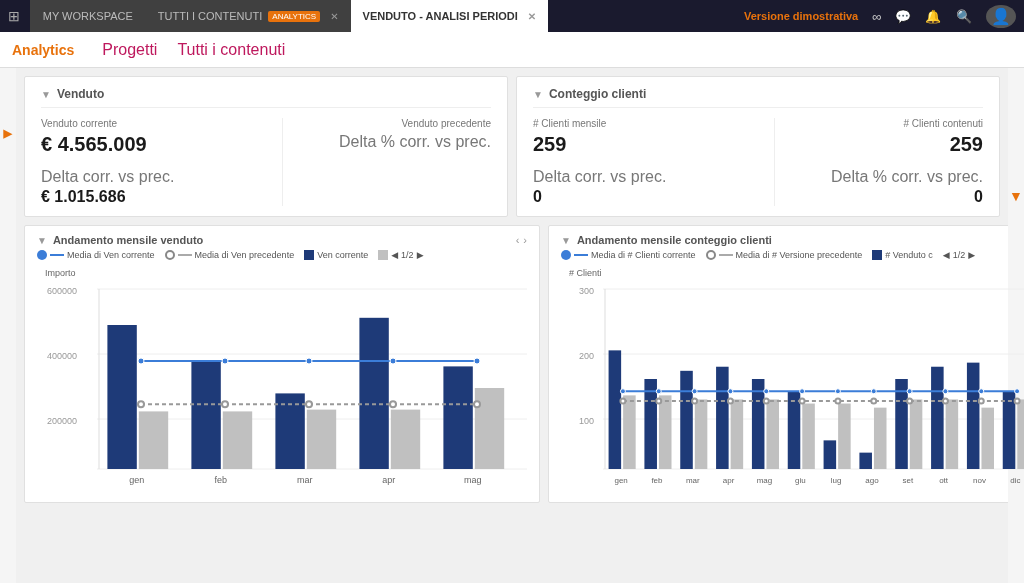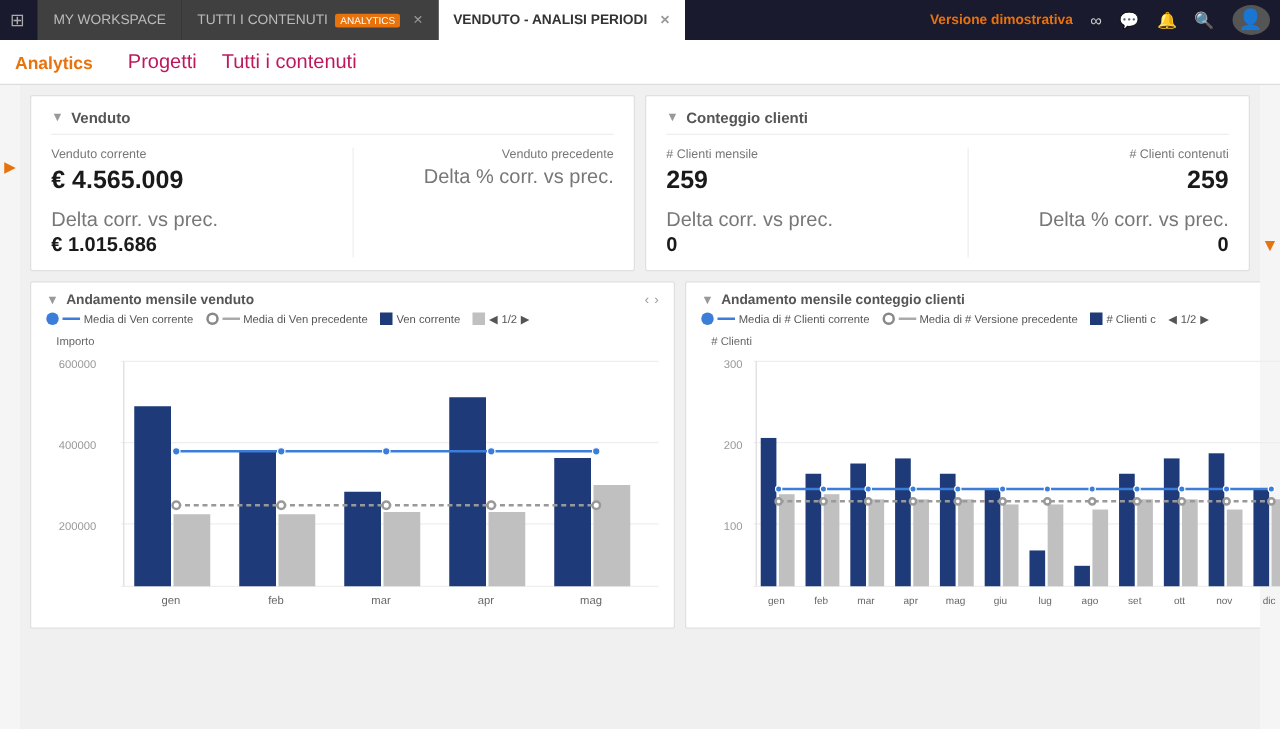--- a/index.html
+++ b/index.html
@@ -320,21 +320,21 @@
           <span style="width:14px;height:2px;background:#3b7dd8;display:inline-block;"></span>
           <span>Media di # Clienti corrente</span>
         </div>
         <div class="legend-item">
           <span style="width:10px;height:10px;border-radius:50%;background:#fff;border:2px solid #888;display:inline-block;"></span>
           <span style="width:14px;height:2px;background:#aaa;display:inline-block;"></span>
           <span>Media di # Versione precedente</span>
         </div>
         <div class="legend-item">
           <span style="width:10px;height:10px;background:#1e3a78;display:inline-block;"></span>
-          <span># Clienti c</span>
+          <span># Venduto c</span>
         </div>
         <div class="legend-item">
           <span>◀</span>
           <span>1/2</span>
           <span>▶</span>
         </div>
       </div>
       <div class="chart-container">
         <svg id="chart2-svg" width="490" height="230">
 

